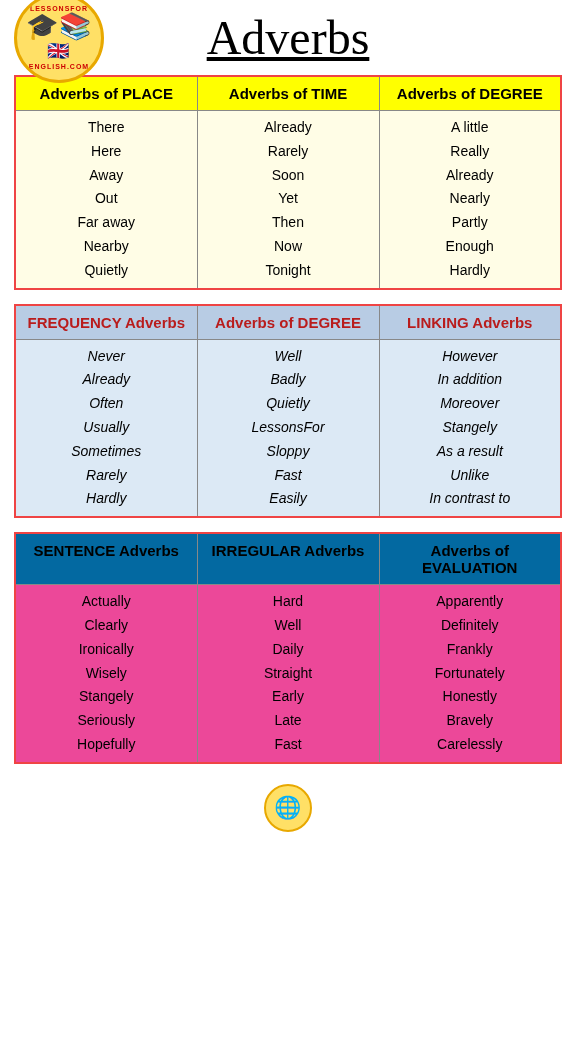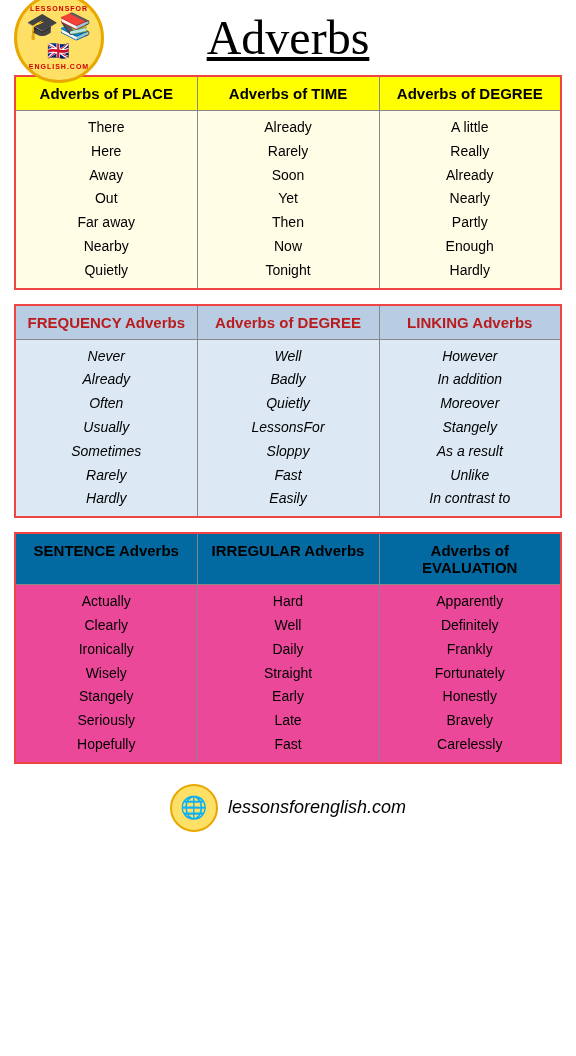--- a/index.html
+++ b/index.html
@@ -280,14 +280,13 @@
         <span>Honestly</span><br>
         <span>Bravely</span><br>
         <span>Carelessly</span>
       </td>
     </tr>
   </tbody>
 </table>
 
 <div class="footer">
   <div class="footer-logo">🌐</div>
-  <span class="footer-url">lessonsforenglish.com</span>
 </div>
 
 </body></html>

